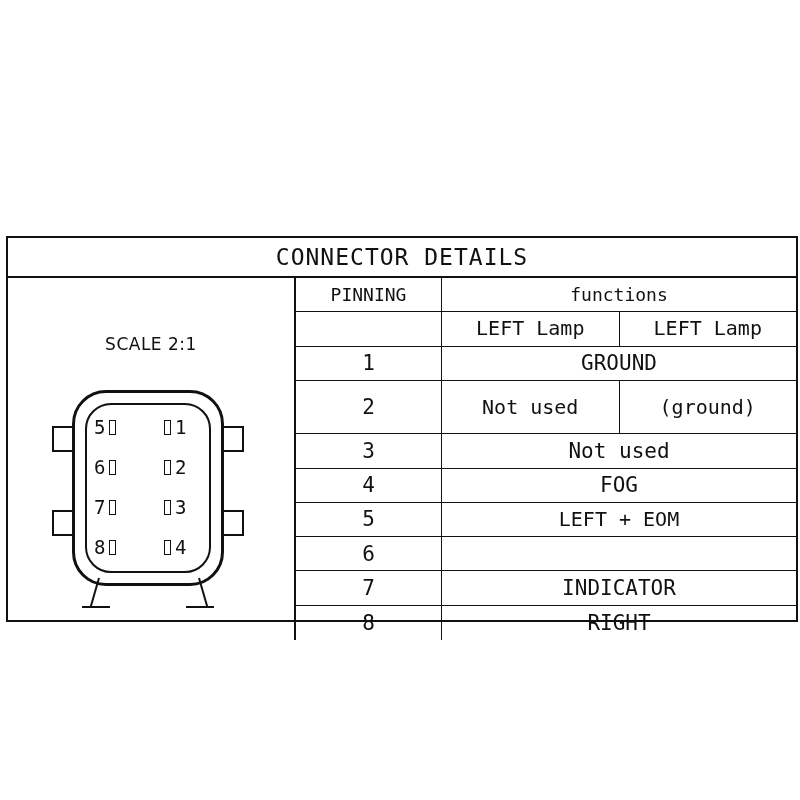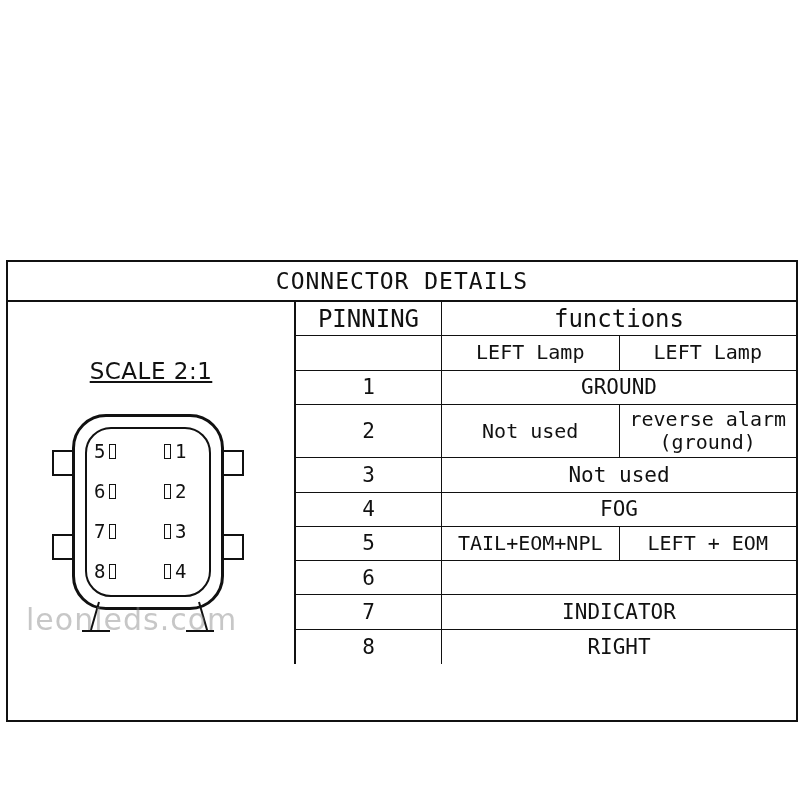--- a/index.html
+++ b/index.html
@@ -21,23 +21,23 @@
     left: 0;
     top: 0;
     width: 800px;
     height: 800px;
   }
 
   
   .table-frame {
     position: absolute;
     left: 6px;
-    top: 260px;
+    top: 236px;
     width: 792px;
-    height: 462px;
+    height: 386px;
     border: 2px solid #111;
     box-sizing: border-box;
     background: #fff;
   }
 
   .title-row {
     height: 40px;
     border-bottom: 2px solid #111;
     display: flex;
     align-items: center;
@@ -62,24 +62,23 @@
     border-right: 2px solid #111;
     box-sizing: border-box;
     position: relative;
   }
   .scale-label {
     position: absolute;
     left: 0;
     right: 0;
     top: 56px;
     text-align: center;
-    font-size: 23px;
+    font-size: 17px;
     font-family: "DejaVu Sans", sans-serif;
     letter-spacing: 0.5px;
-    text-decoration: underline;
   }
 
   
   .grid-cell {
     flex: 1;
     box-sizing: border-box;
     display: flex;
     flex-direction: column;
   }
   .grow-row {
@@ -125,21 +124,21 @@
     line-height: 1.15;
     padding: 0 2px;
   }
   .fn-half.left-half {
     border-right: 1.5px solid #111;
   }
 
   .h-row { height: 36px; }
   .h-row-tall { height: 56px; }
 
-  .hdr { font-size: 24px; }
+  .hdr { font-size: 18px; }
 
   
   .conn-draw {
     position: absolute;
     left: 18px;
     top: 104px;
     width: 252px;
     height: 250px;
   }
   .conn-body {
@@ -290,21 +289,20 @@
               <span class="pin-num-r">4</span>
             </div>
           </div>
 
           <div class="leg lg1"></div>
           <div class="leg lg2"></div>
           <div class="foot f1"></div>
           <div class="foot f2"></div>
         </div>
 
-        <div class="watermark">leonleds.com</div>
       </div>
 
       <div class="grid-cell">
 
         <div class="grow-row h-row">
           <div class="pin-col hdr">PINNING</div>
           <div class="fn-col hdr">functions</div>
         </div>
 
         <div class="grow-row h-row">
@@ -318,40 +316,38 @@
         <div class="grow-row h-row">
           <div class="pin-col">1</div>
           <div class="fn-col">GROUND</div>
         </div>
 
         <div class="grow-row h-row-tall">
           <div class="pin-col">2</div>
           <div class="fn-split">
             <div class="fn-half left-half">Not used</div>
             <div class="fn-half">
-              <span>reverse alarm</span>
               <span>(ground)</span>
             </div>
           </div>
         </div>
 
         <div class="grow-row h-row">
           <div class="pin-col">3</div>
           <div class="fn-col">Not used</div>
         </div>
 
         <div class="grow-row h-row">
           <div class="pin-col">4</div>
           <div class="fn-col">FOG</div>
         </div>
 
         <div class="grow-row h-row">
           <div class="pin-col">5</div>
           <div class="fn-split">
-            <div class="fn-half left-half">TAIL+EOM+NPL</div>
             <div class="fn-half">LEFT + EOM</div>
           </div>
         </div>
 
         <div class="grow-row h-row">
           <div class="pin-col">6</div>
         </div>
 
         <div class="grow-row h-row">
           <div class="pin-col">7</div>

